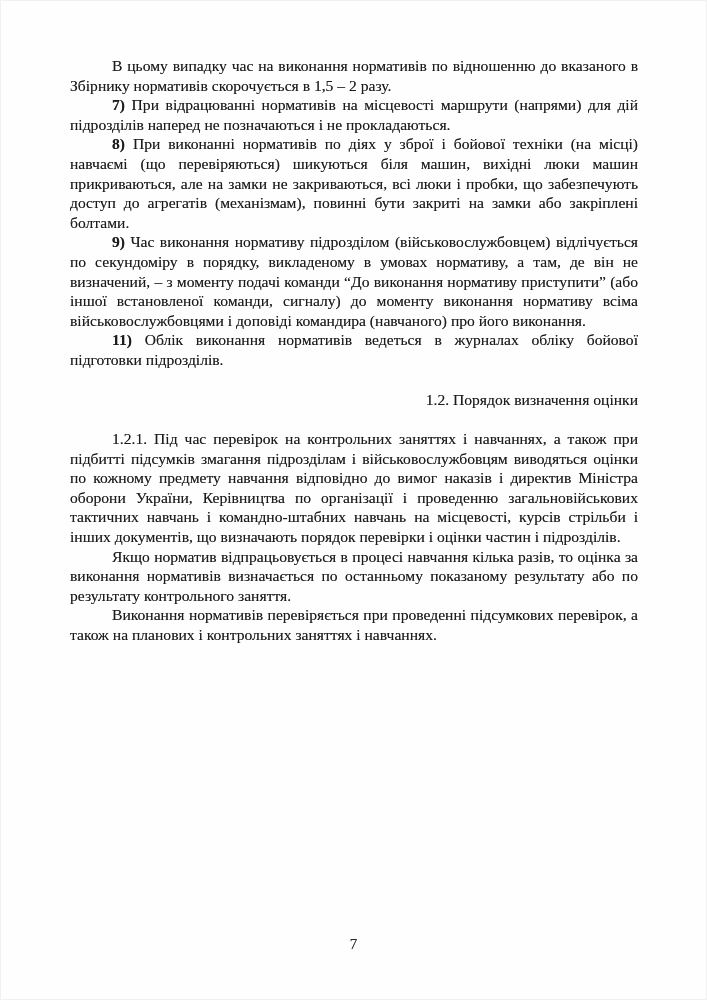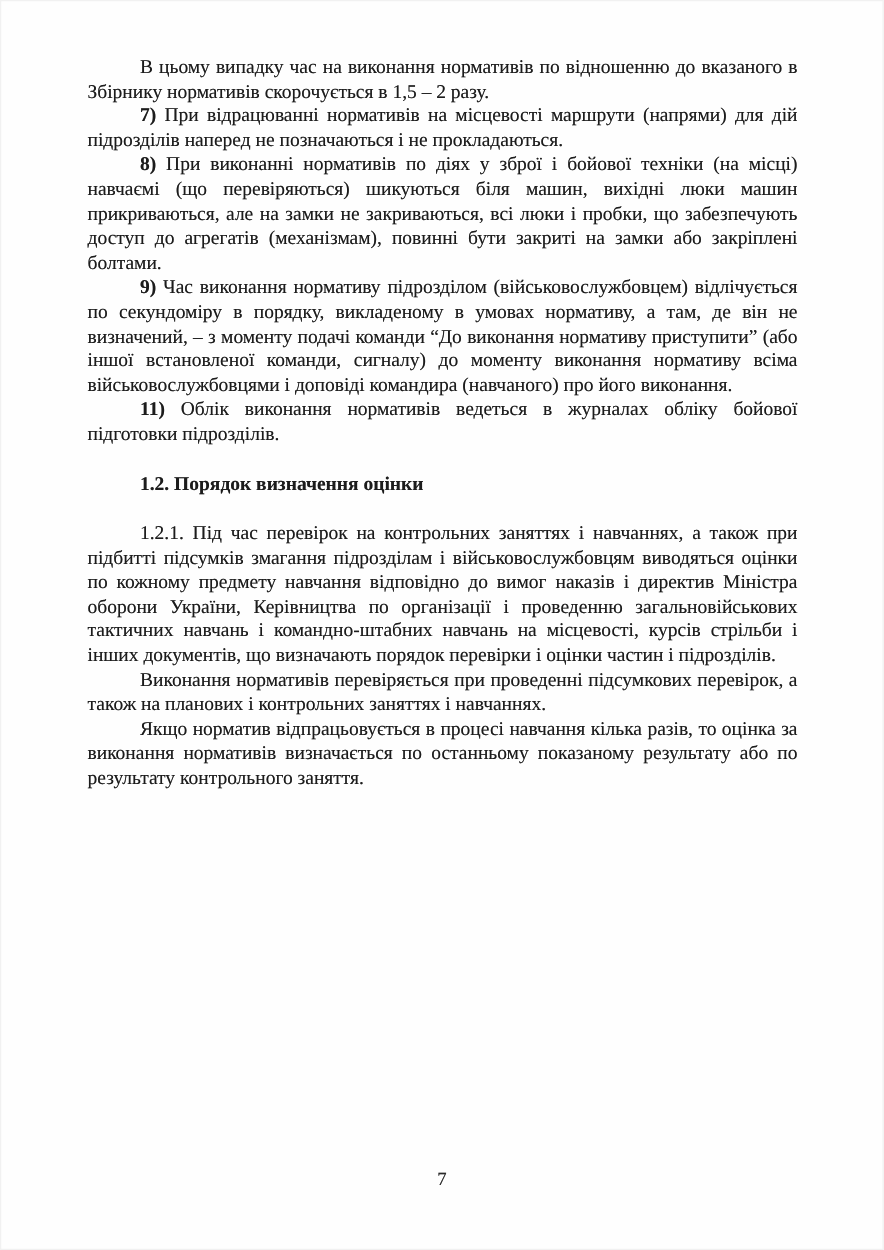--- a/index.html
+++ b/index.html
@@ -13,36 +13,36 @@
     height: 1000px;
     margin: 0 auto;
     background: #fefefe;
     font-family: "Liberation Serif", "DejaVu Serif", serif;
     color: #1c1c1c;
     overflow: hidden;
     box-shadow: inset 0 0 0 1px #f1f1f1;
   }
   .text-block {
     position: absolute;
-    top: 44px;
+    top: 56px;
     left: 70px;
     width: 568px;
     font-size: 15.6px;
     line-height: 19.6px;
     text-align: justify;
   }
   .text-block p {
     margin: 0;
     padding: 0;
     text-indent: 42px;
     text-shadow: 0 0 0.5px rgba(30,30,30,0.55);
   }
   .text-block p.heading {
-    font-weight: bold;
-    text-align: left;
+    font-weight: normal;
+    text-align: right;
     margin-top: 20px;
     margin-bottom: 20px;
   }
   .text-block strong {
     font-weight: bold;
   }
   .page-number {
     position: absolute;
     left: 0;
     width: 707px;
@@ -58,17 +58,17 @@
 
 <div class="page">
   <div class="text-block">
       <p class="para">В цьому випадку час на виконання нормативів по відношенню до вказаного в Збірнику нормативів скорочується в 1,5 – 2 разу.</p>
       <p class="para"><strong>7) </strong>При відрацюванні нормативів на місцевості маршрути (напрями) для дій підрозділів наперед не позначаються і не прокладаються.</p>
       <p class="para"><strong>8) </strong>При виконанні нормативів по діях у зброї і бойової техніки (на місці) навчаємі (що перевіряються) шикуються біля машин, вихідні люки машин прикриваються, але на замки не закриваються, всі люки і пробки, що забезпечують доступ до агрегатів (механізмам), повинні бути закриті на замки або закріплені болтами.</p>
       <p class="para"><strong>9) </strong>Час виконання нормативу підрозділом (військовослужбовцем) відлічується по секундоміру в порядку, викладеному в умовах нормативу, а там, де він не визначений, – з моменту подачі команди “До виконання нормативу приступити” (або іншої встановленої команди, сигналу) до моменту виконання нормативу всіма військовослужбовцями і доповіді командира (навчаного) про його виконання.</p>
       <p class="para"><strong>11) </strong>Облік виконання нормативів ведеться в журналах обліку бойової підготовки підрозділів.</p>
       <p class="heading">1.2. Порядок визначення оцінки</p>
       <p class="para">1.2.1. Під час перевірок на контрольних заняттях і навчаннях, а також при підбитті підсумків змагання підрозділам і військовослужбовцям виводяться оцінки по кожному предмету навчання відповідно до вимог наказів і директив Міністра оборони України, Керівництва по організації і проведенню загальновійськових тактичних навчань і командно-штабних навчань на місцевості, курсів стрільби і інших документів, що визначають порядок перевірки і оцінки частин і підрозділів.</p>
+      <p class="para">Якщо норматив відпрацьовується в процесі навчання кілька разів, то оцінка за виконання нормативів визначається по останньому показаному результату або по результату контрольного заняття.</p>
       <p class="para">Виконання нормативів перевіряється при проведенні підсумкових перевірок, а також на планових і контрольних заняттях і навчаннях.</p>
-      <p class="para">Якщо норматив відпрацьовується в процесі навчання кілька разів, то оцінка за виконання нормативів визначається по останньому показаному результату або по результату контрольного заняття.</p>
     </div>
   <div class="page-number">7</div>
 </div>
 
 </body></html>

